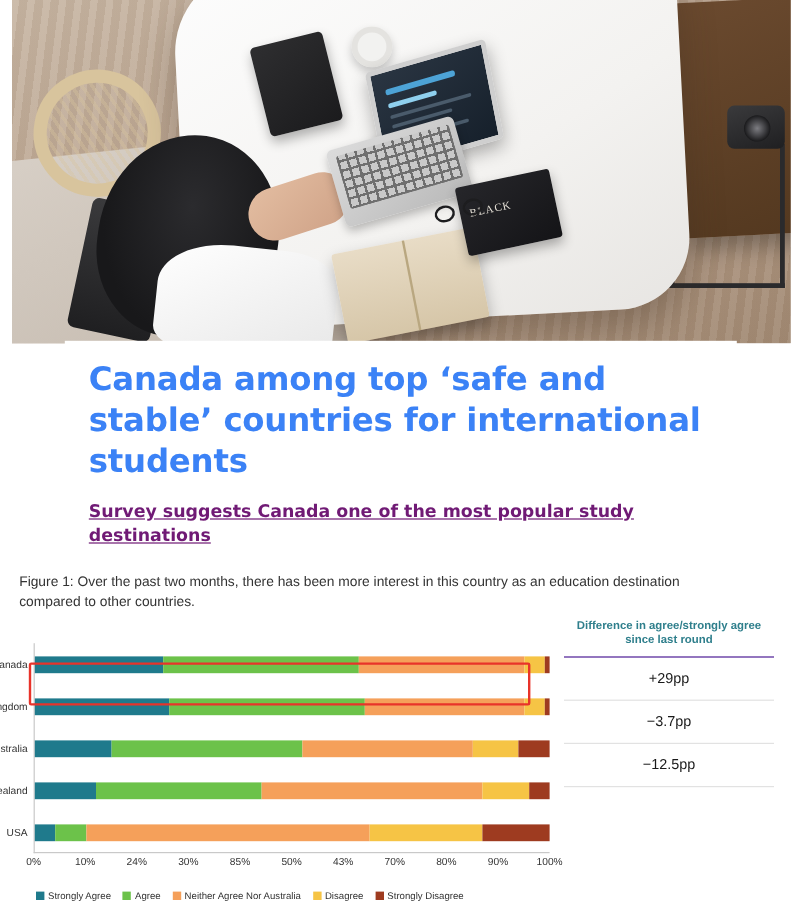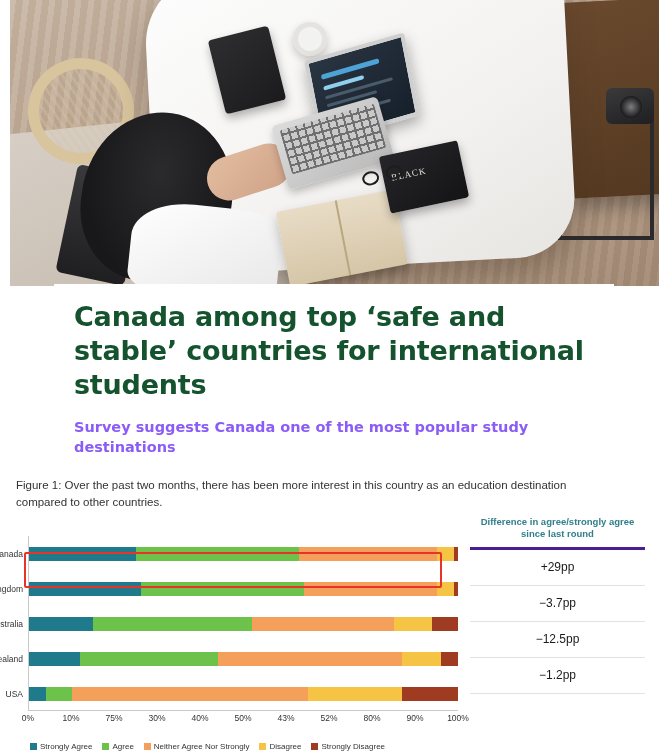--- a/index.html
+++ b/index.html
@@ -147,26 +147,26 @@
   }
 
   
   .titlecard {
     position:absolute; left:54px; top:284px; width:560px; min-height:70px;
     background:#ffffff; padding:16px 20px 4px 20px;
   }
   .headline {
     font-family:"DejaVu Sans", sans-serif;
     font-weight:700; font-size:27px; line-height:1.26;
-    color:#14532d; letter-spacing:-0.2px; margin:0;
+    color:#3b82f6; letter-spacing:-0.2px; margin:0;
   }
   .subhead {
     margin:16px 0 0 0;
     font-family:"DejaVu Sans", sans-serif;
-    font-weight:700; font-size:14.5px; line-height:1.35; color:#8b5cf6;
+    font-weight:700; font-size:14.5px; line-height:1.35; color:#701a75;text-decoration:underline;
   }
 
   
   .fig-caption {
     position:absolute; left:16px; top:477px; width:600px;
     font-size:11.5px; line-height:1.5; color:#333;
   }
 
   
   .chart-wrap { position:absolute; left:28px; top:536px; width:430px; height:210px; }
@@ -197,21 +197,21 @@
 
   .highlight-box {
     position:absolute; left:24px; top:552px; width:418px; height:36px;
     border:2px solid #e8332a; border-radius:2px; pointer-events:none;
   }
 
   
   .diffcol { position:absolute; left:470px; top:516px; width:175px; }
   .diff-head {
     font-size:9.5px; font-weight:700; color:#2f7f8c; text-align:center;
-    line-height:1.3; padding-bottom:6px; border-bottom:3px solid #4c1d95;
+    line-height:1.3; padding-bottom:6px; border-bottom:1px solid #4c1d95;
   }
   .diff-row {
     height:36px; display:flex; align-items:center; justify-content:center;
     font-size:12px; color:#1a1a1a; border-bottom:1px solid #e2e2e2;
   }
 </style>
 </head>
 <body>
 
 <div class="page">
@@ -307,59 +307,58 @@
               <div class="seg" style="width: 55%; background: rgb(245, 160, 90);"></div>
               <div class="seg" style="width: 22%; background: rgb(246, 196, 69);"></div>
               <div class="seg" style="width: 13%; background: rgb(158, 59, 32);"></div>
             </div>
           </div>
         </div>
     </div>
     <div class="xaxis" id="chart-xaxis">
         <span class="xtick" style="left: 0%;">0%</span>
         <span class="xtick" style="left: 10%; text-align: right;">10%</span>
-        <span class="xtick" style="left: 20%;">75%</span>
+        <span class="xtick" style="left: 20%;">24%</span>
         <span class="xtick" style="left: 30%;">30%</span>
-        <span class="xtick" style="left: 40%;">40%</span>
+        <span class="xtick" style="left: 40%;">85%</span>
         <span class="xtick" style="left: 50%;">50%</span>
         <span class="xtick" style="left: 60%;">43%</span>
-        <span class="xtick" style="left: 70%;">52%</span>
+        <span class="xtick" style="left: 70%;">70%</span>
         <span class="xtick" style="left: 80%;">80%</span>
         <span class="xtick" style="left: 90%;">90%</span>
         <span class="xtick" style="left: 100%;">100%</span>
       </div>
   </div>
   <div class="highlight-box"></div>
 
   <div class="legend" id="chart-legend">
       <span class="li">
         <span class="swatch" style="background: rgb(31, 122, 140);"></span>
         <span>Strongly Agree</span>
       </span>
       <span class="li">
         <span class="swatch" style="background: rgb(108, 194, 74);"></span>
         <span>Agree</span>
       </span>
       <span class="li">
         <span class="swatch" style="background: rgb(245, 160, 90);"></span>
-        <span>Neither Agree Nor Strongly</span>
+        <span>Neither Agree Nor Australia</span>
       </span>
       <span class="li">
         <span class="swatch" style="background: rgb(246, 196, 69);"></span>
         <span>Disagree</span>
       </span>
       <span class="li">
         <span class="swatch" style="background: rgb(158, 59, 32);"></span>
         <span>Strongly Disagree</span>
       </span>
     </div>
 
   <div class="diffcol">
     <div class="diff-head">Difference in agree/strongly agree since last round</div>
     <div id="diff-rows">
         <div class="diff-row">+29pp</div>
         <div class="diff-row">−3.7pp</div>
         <div class="diff-row">−12.5pp</div>
-        <div class="diff-row">−1.2pp</div>
       </div>
   </div>
 
 </div>
 
 </body></html>

